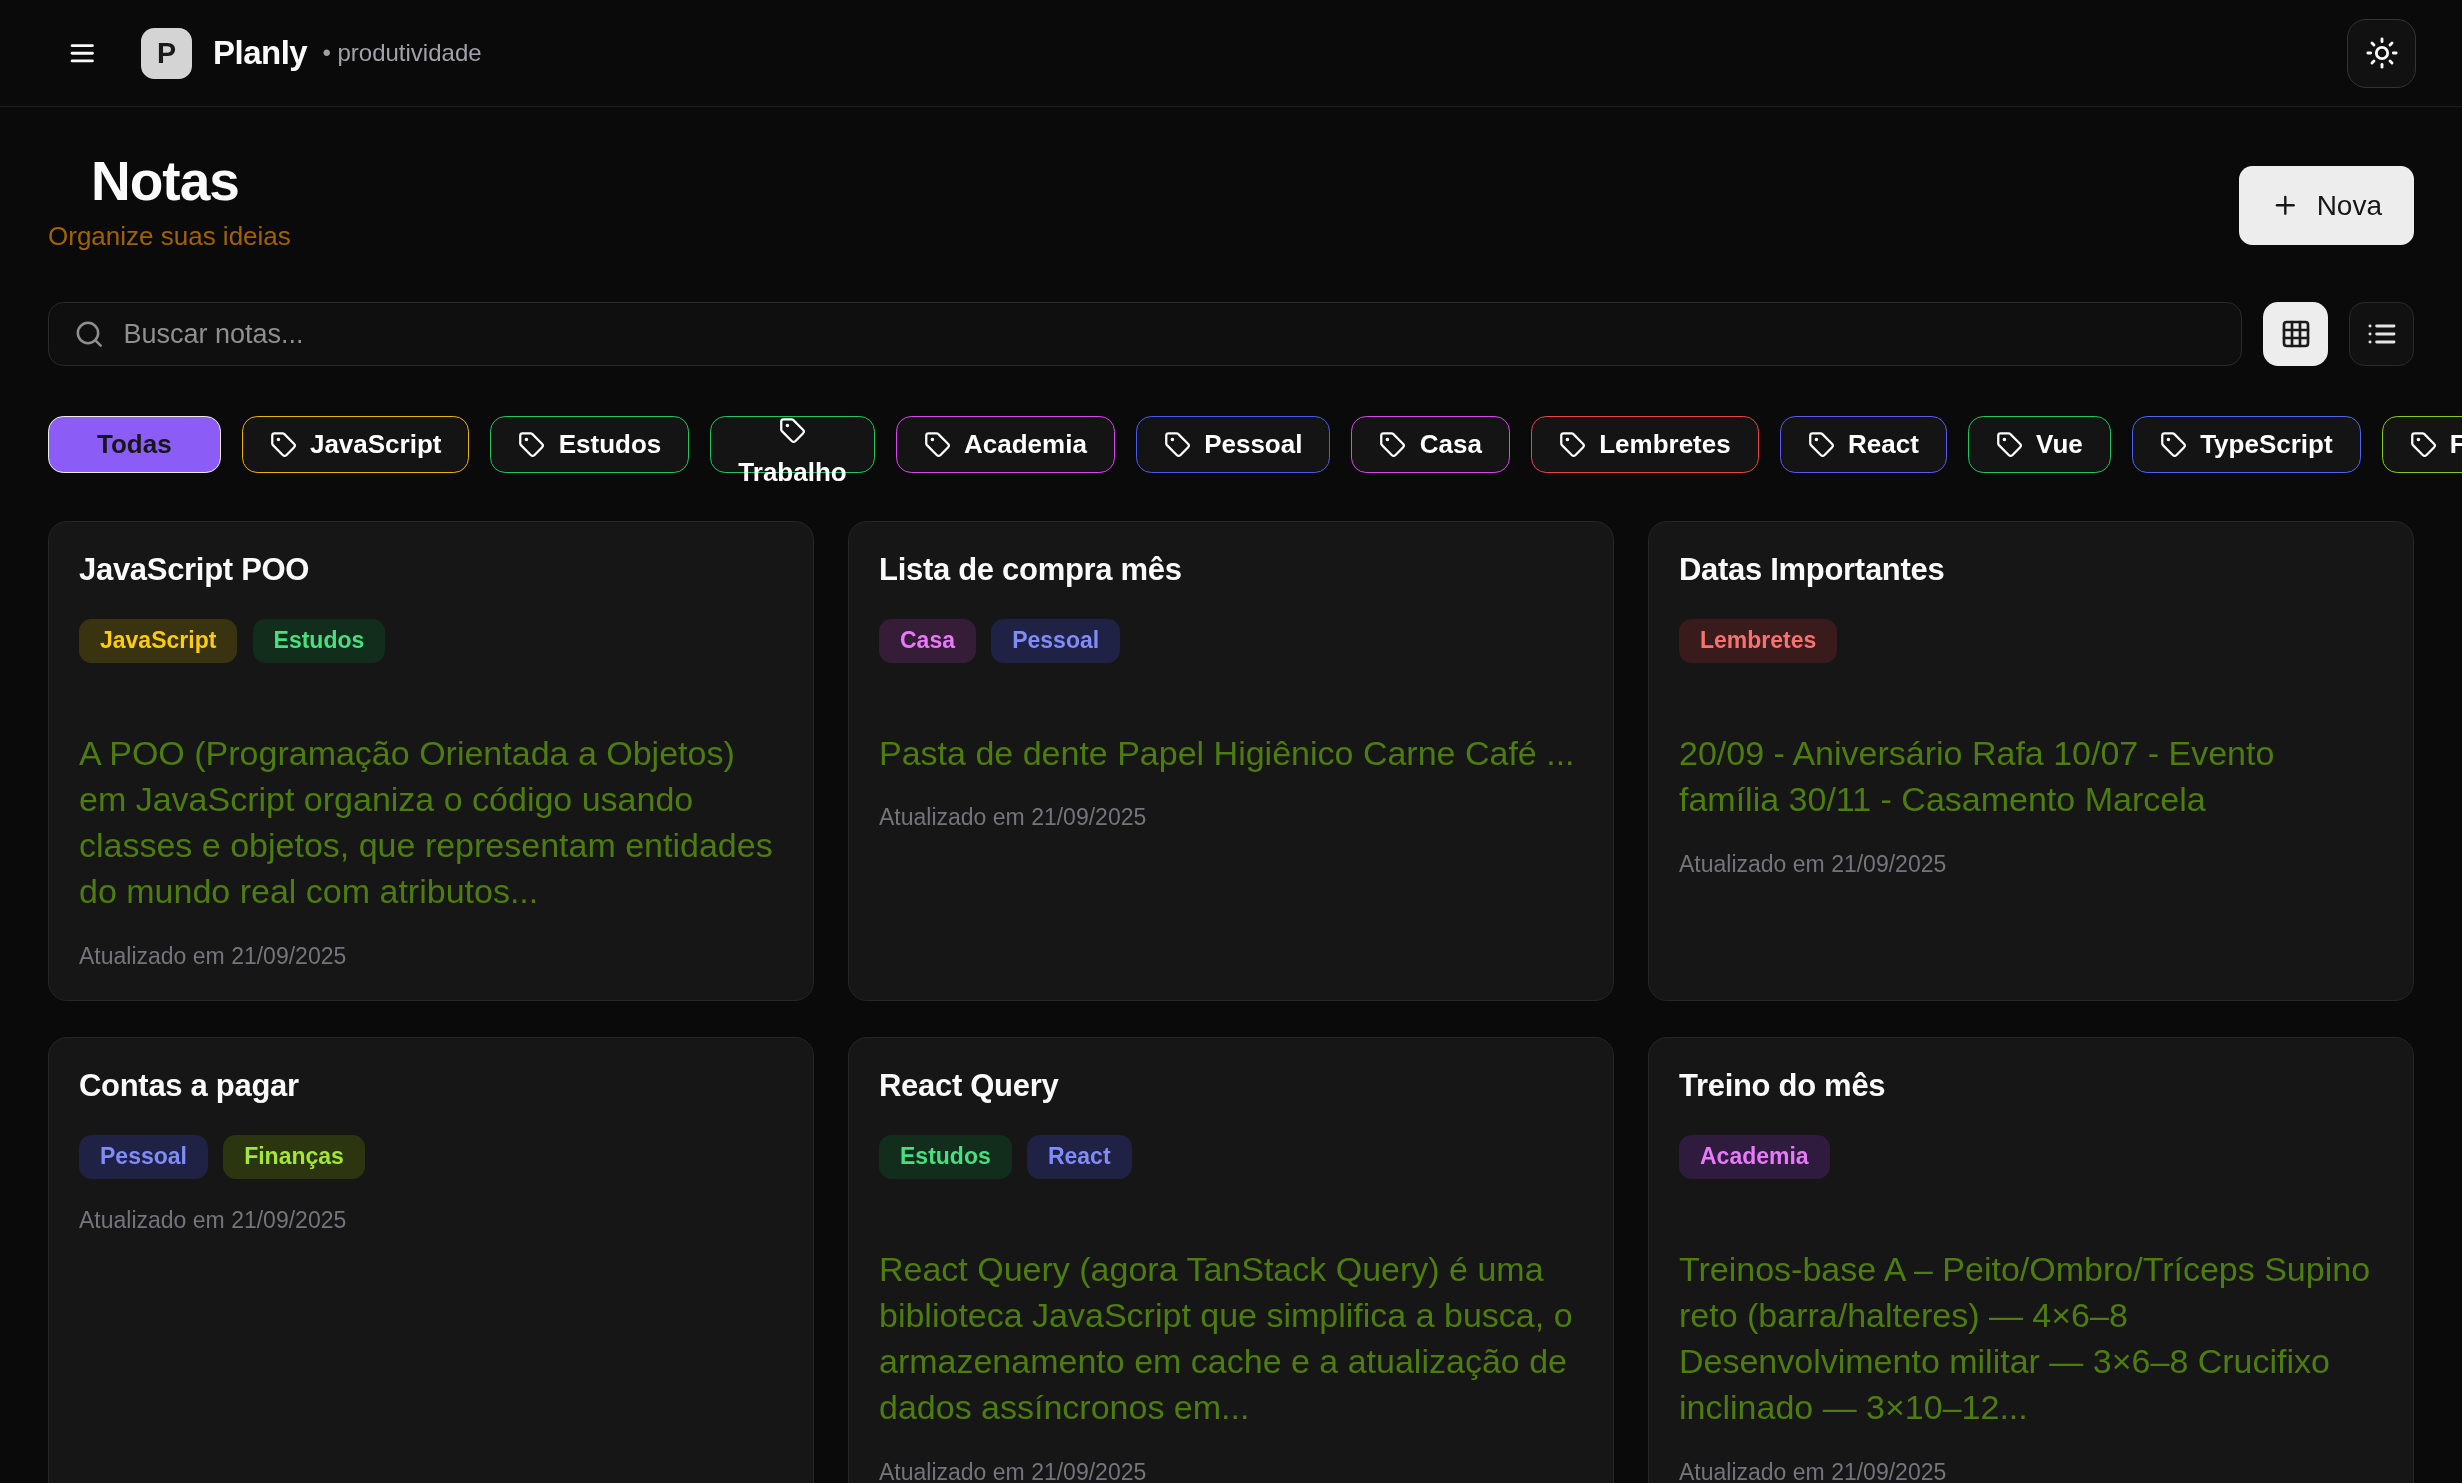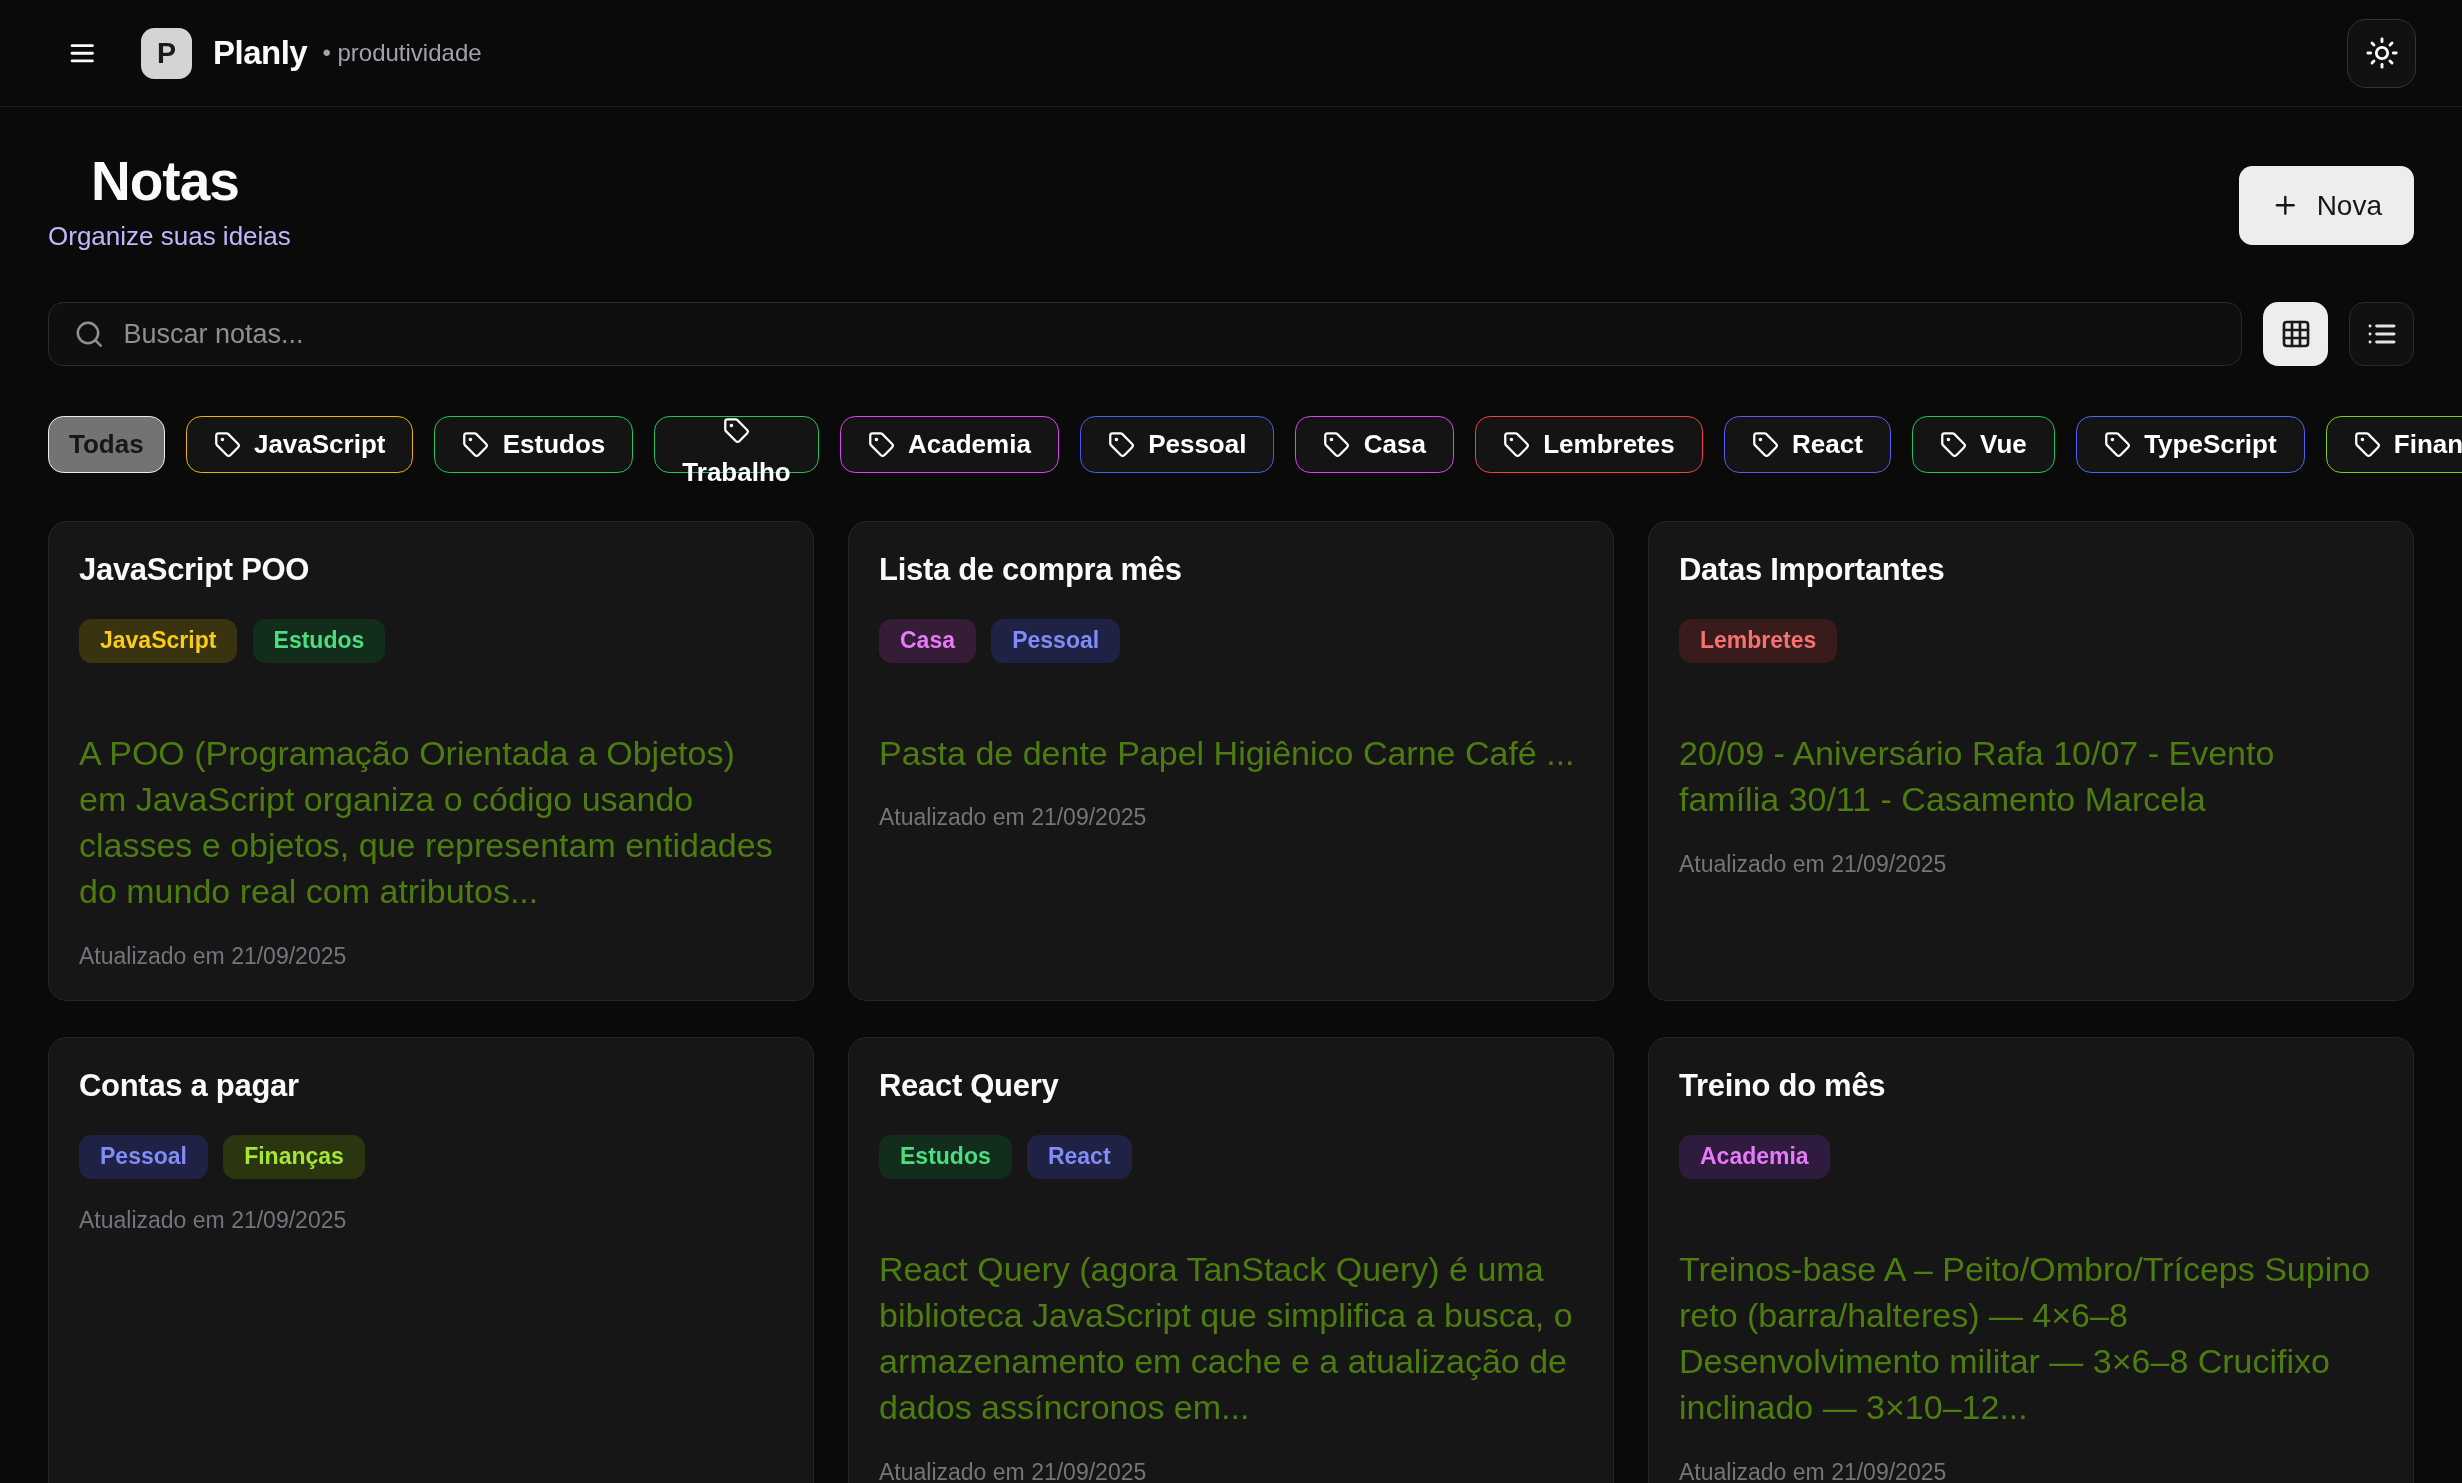--- a/index.html
+++ b/index.html
@@ -40,21 +40,21 @@
     border-radius: 19px;
     display: flex; align-items: center; justify-content: center;
     background: #111111;
   }
 
   
   .main { padding: 44px 48px 0; }
 
   .title-row { display: flex; align-items: flex-start; justify-content: space-between; }
   .page-title { font-size: 55px; font-weight: 700; letter-spacing: -1px; line-height: 1.1; margin-left: 43px; }
-  .page-subtitle { margin-top: 9.5px; font-size: 26px; color: #c4b5fd; }
+  .page-subtitle { margin-top: 9.5px; font-size: 26px; color: #a16207; }
   .nova-btn {
     margin-top: 15.2px;
     height: 79px;
     padding: 0 32px;
     background: #ededed;
     color: #171717;
     border-radius: 13.3px;
     font-size: 28px;
     font-weight: 500;
     display: flex; align-items: center; gap: 17px;
@@ -92,24 +92,24 @@
     height: 57px;
     padding: 0 27px;
     border: 1.9px solid #2b2b2b;
     border-radius: 15.2px;
     background: #141414;
     display: flex; align-items: center; gap: 13.3px;
     font-size: 26px; font-weight: 600; color: #ffffff;
     white-space: nowrap;
   }
   .filter-pill.active {
-    background: #737373;
+    background: #8b5cf6;
     border-color: #ededed;
     color: #171717;
-    padding: 0 20px;
+    padding: 0 48px;
   }
 
   
   .grid {
     margin-top: 48px;
     display: grid;
     grid-template-columns: repeat(3, 1fr);
     gap: 36px 34px;
   }
   .card {

